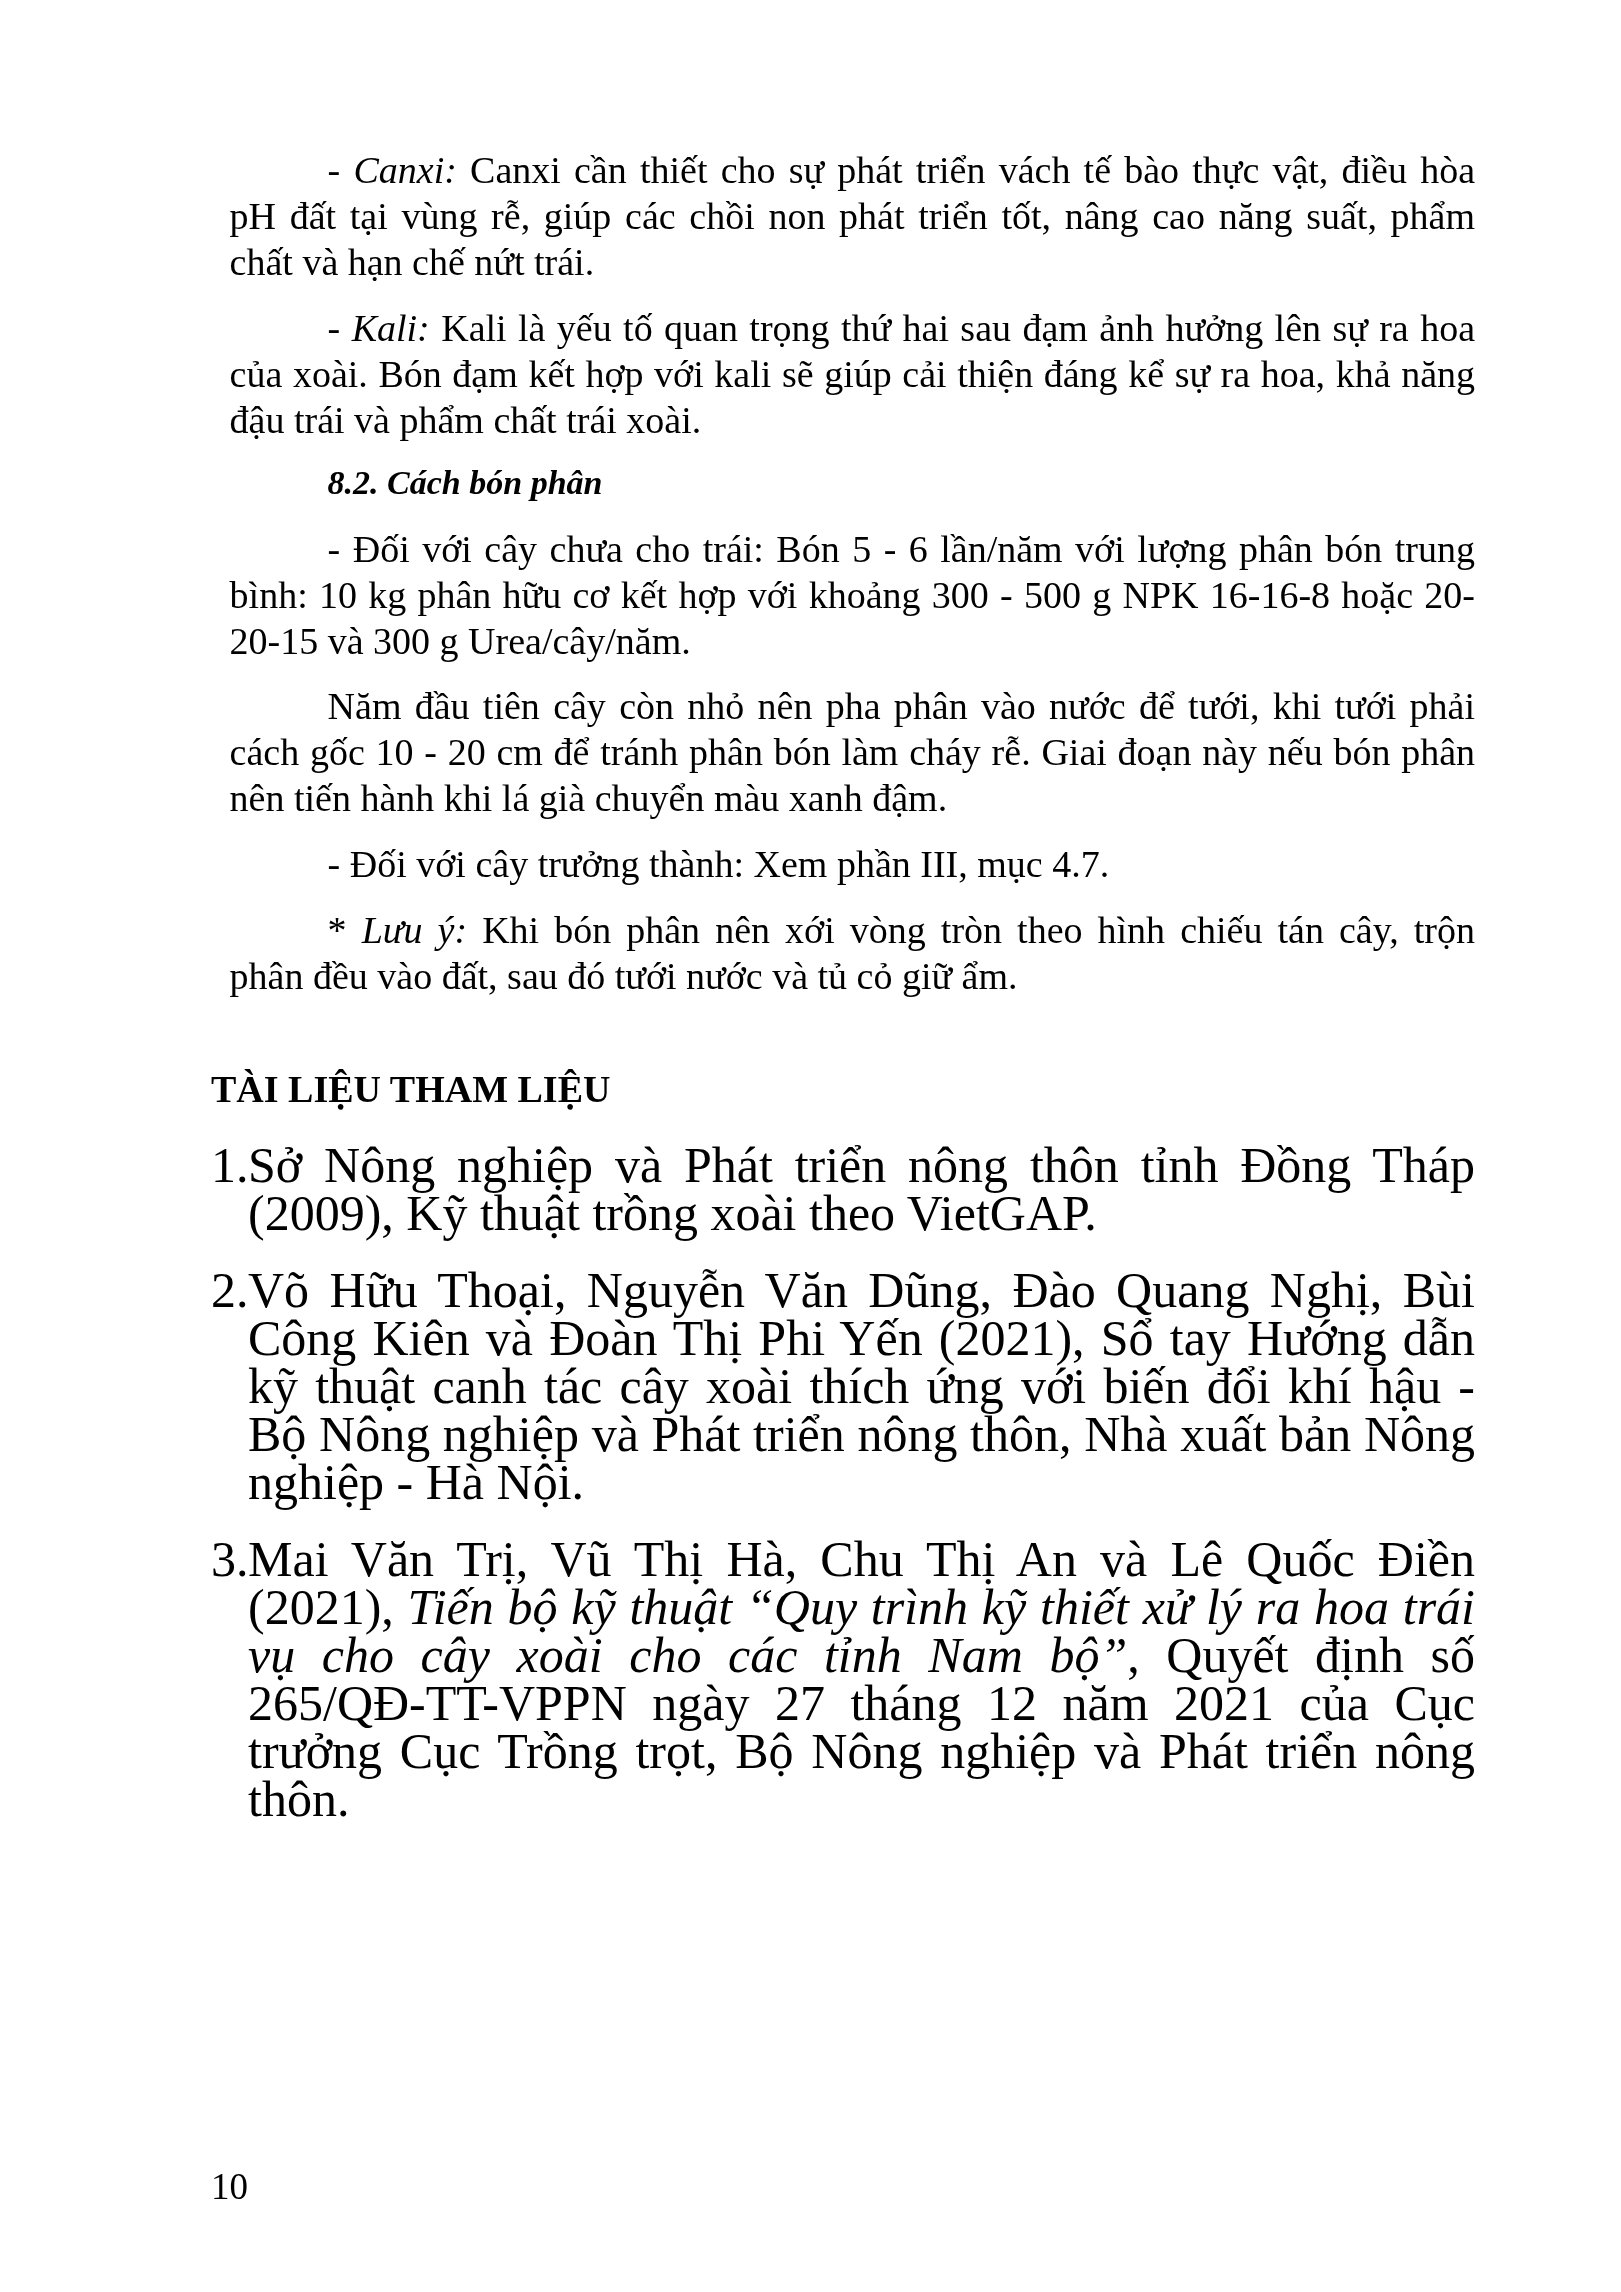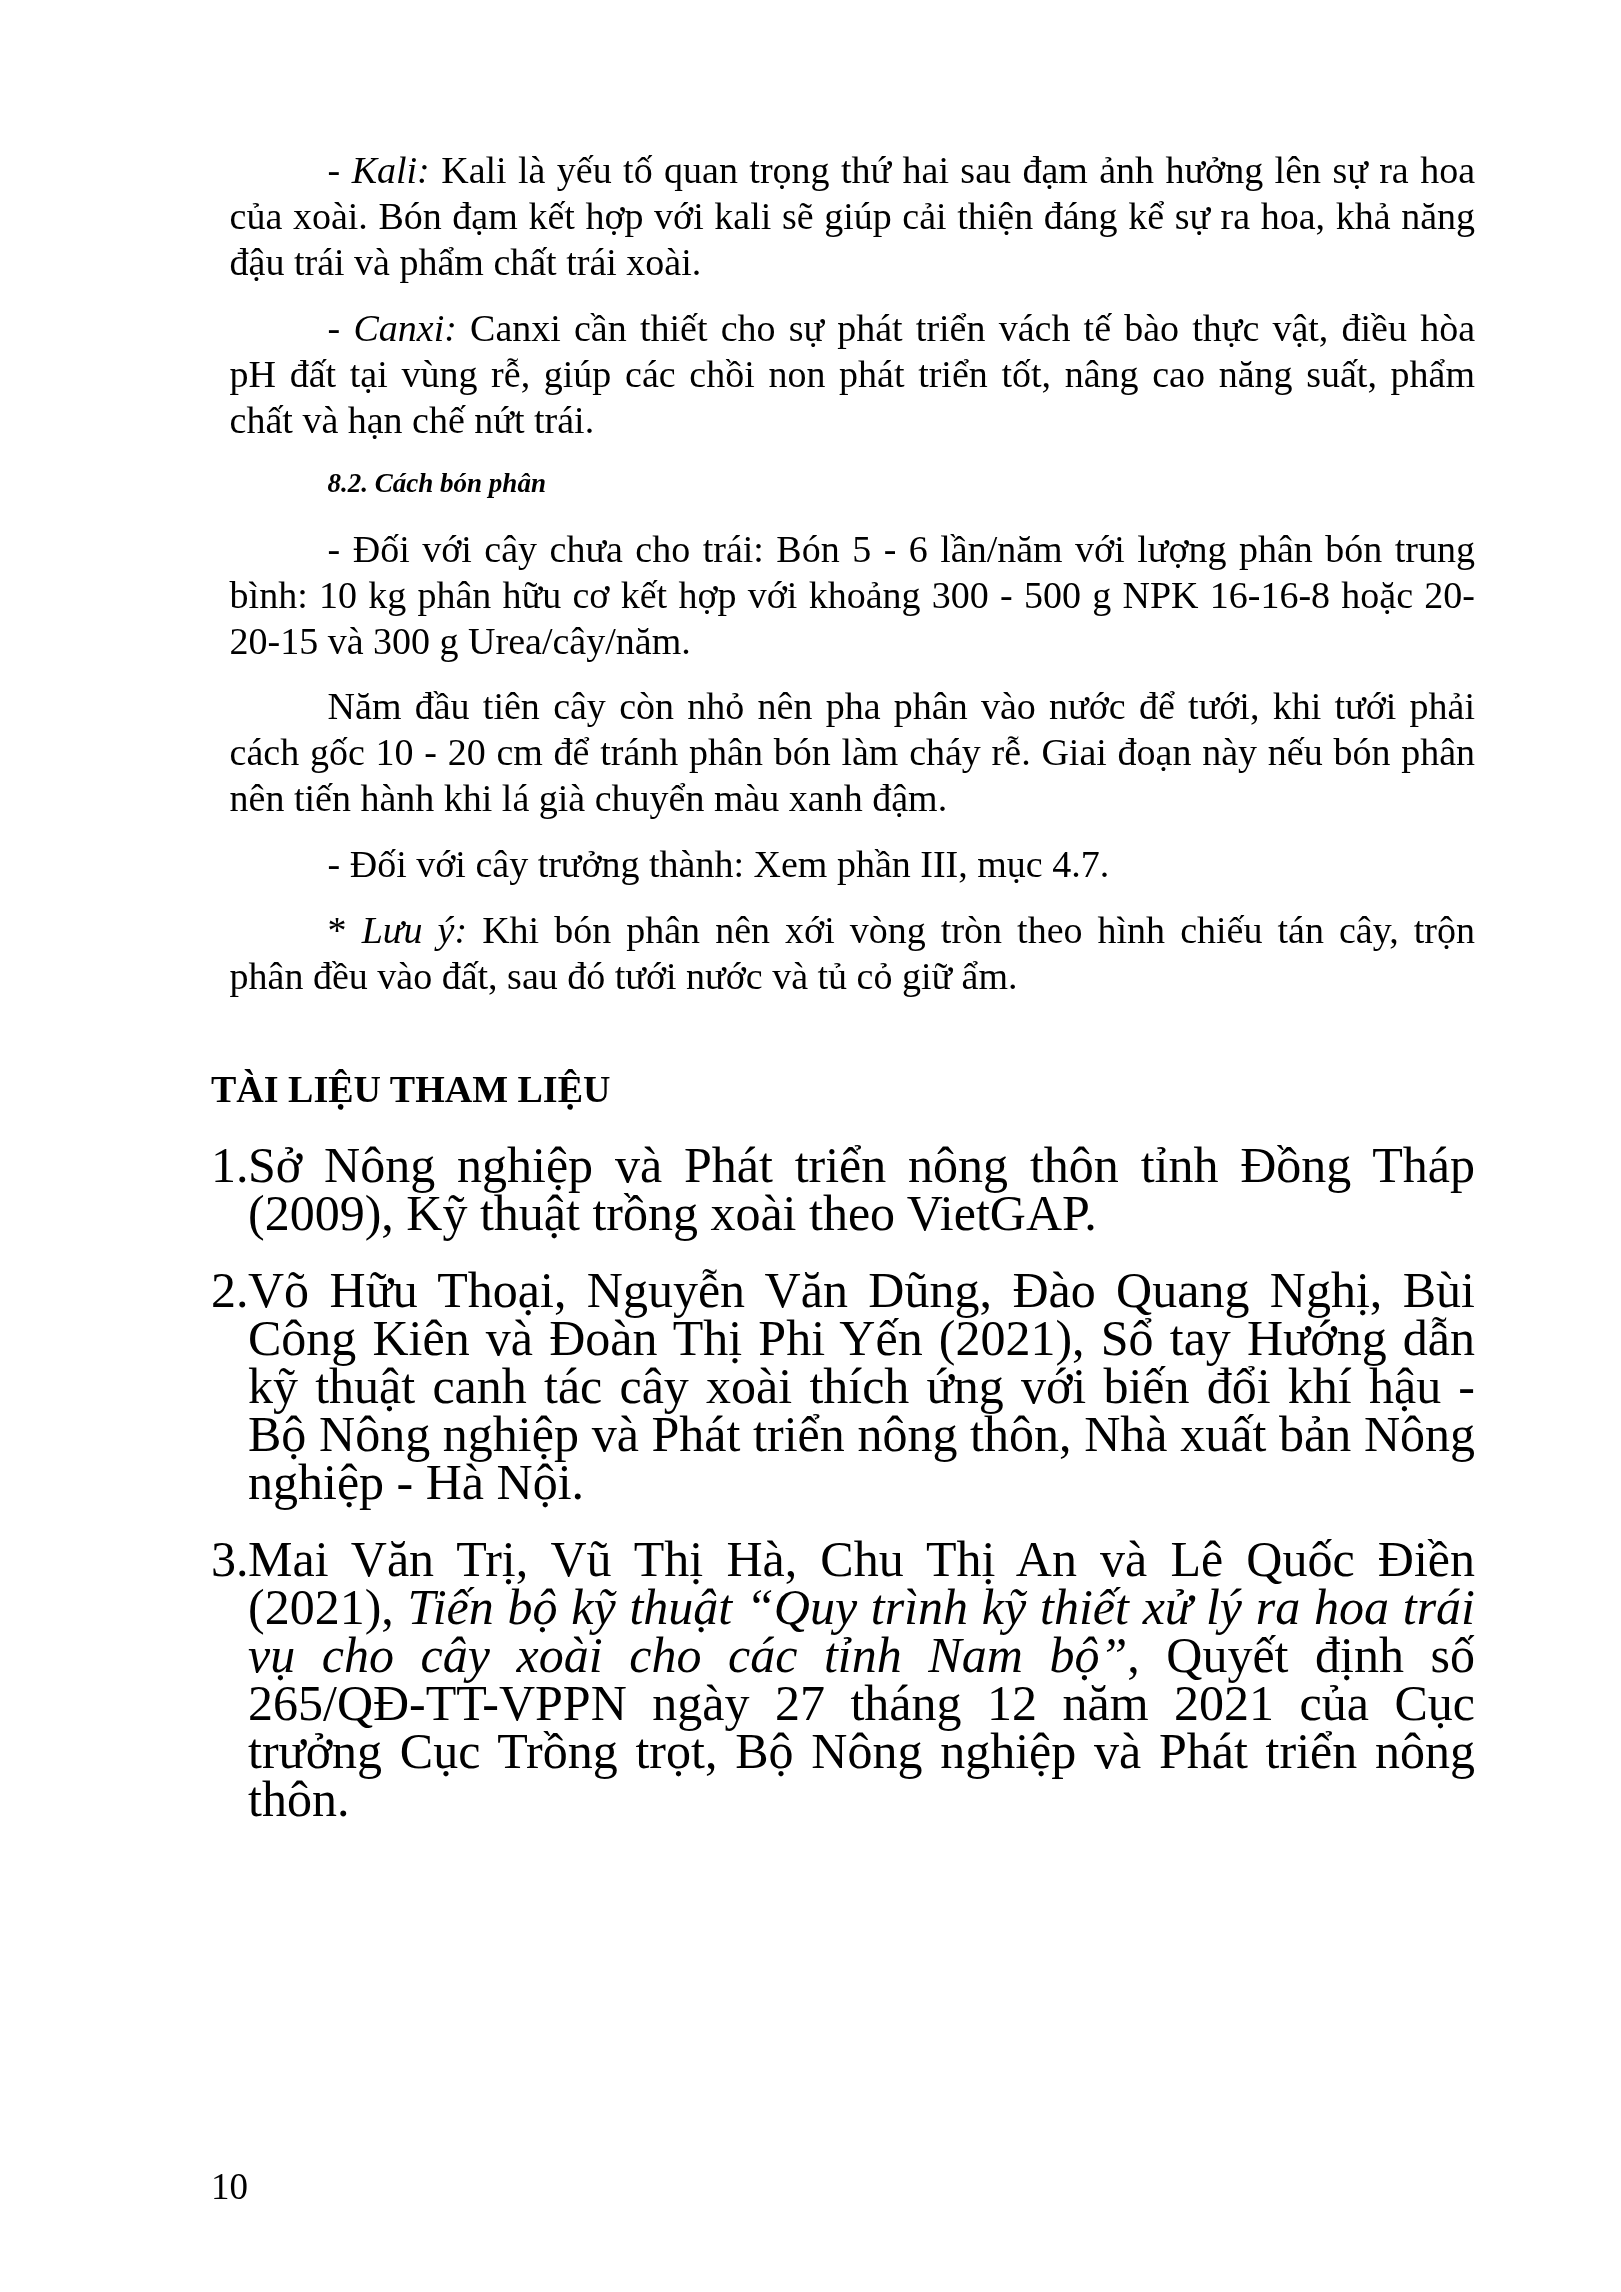--- a/index.html
+++ b/index.html
@@ -24,21 +24,21 @@
   }
   p.body {
     font-size: 38px;
     line-height: 46px;
     text-align: justify;
     text-indent: 98px;
     margin: 19.6px 0 0 18.6px;
   }
   #paragraphs p:first-child { margin-top: 0; }
   p.subheading {
-    font-size: 27px;
+    font-size: 34px;
     line-height: 46px;
     font-weight: bold;
     font-style: italic;
     text-indent: 98px;
     text-align: left;
     margin: 17.6px 0 0 18.6px;
   }
   .ref-heading {
     font-size: 38px;
     line-height: 46px;
@@ -76,22 +76,22 @@
     font-size: 37px;
     line-height: 46px;
   }
 </style>
 </head>
 <body>
 
 <div class="page">
   <div class="content">
     <div id="paragraphs">
+        <p class="body"><span>- </span><span class="it">Canxi:</span><span> Canxi cần thiết cho sự phát triển vách tế bào thực vật, điều hòa pH đất tại vùng rễ, giúp các chồi non phát triển tốt, nâng cao năng suất, phẩm chất và hạn chế nứt trái.</span></p>
         <p class="body"><span>- </span><span class="it">Kali:</span><span> Kali là yếu tố quan trọng thứ hai sau đạm ảnh hưởng lên sự ra hoa của xoài. Bón đạm kết hợp với kali sẽ giúp cải thiện đáng kể sự ra hoa, khả năng đậu trái và phẩm chất trái xoài.</span></p>
-        <p class="body"><span>- </span><span class="it">Canxi:</span><span> Canxi cần thiết cho sự phát triển vách tế bào thực vật, điều hòa pH đất tại vùng rễ, giúp các chồi non phát triển tốt, nâng cao năng suất, phẩm chất và hạn chế nứt trái.</span></p>
         <p class="subheading"><span class="it bd">8.2. Cách bón phân</span></p>
         <p class="body"><span>- Đối với cây chưa cho trái: Bón 5 - 6 lần/năm với lượng phân bón trung bình: 10 kg phân hữu cơ kết hợp với khoảng 300 - 500 g NPK 16-16-8 hoặc 20-20-15 và 300 g Urea/cây/năm.</span></p>
         <p class="body"><span>Năm đầu tiên cây còn nhỏ nên pha phân vào nước để tưới, khi tưới phải cách gốc 10 - 20 cm để tránh phân bón làm cháy rễ. Giai đoạn này nếu bón phân nên tiến hành khi lá già chuyển màu xanh đậm.</span></p>
         <p class="body"><span>- Đối với cây trưởng thành: Xem phần III, mục 4.7.</span></p>
         <p class="body"><span>* </span><span class="it">Lưu ý:</span><span> Khi bón phân nên xới vòng tròn theo hình chiếu tán cây, trộn phân đều vào đất, sau đó tưới nước và tủ cỏ giữ ẩm.</span></p>
       </div>
     <h1 class="ref-heading">TÀI LIỆU THAM LIỆU</h1>
     <ol id="references" class="ref-list">
         <li><span>Sở Nông nghiệp và Phát triển nông thôn tỉnh Đồng Tháp (2009), Kỹ thuật trồng xoài theo VietGAP.</span></li>
         <li><span>Võ Hữu Thoại, Nguyễn Văn Dũng, Đào Quang Nghị, Bùi Công Kiên và Đoàn Thị Phi Yến (2021), Sổ tay Hướng dẫn kỹ thuật canh tác cây xoài thích ứng với biến đổi khí hậu - Bộ Nông nghiệp và Phát triển nông thôn, Nhà xuất bản Nông nghiệp - Hà Nội.</span></li>

